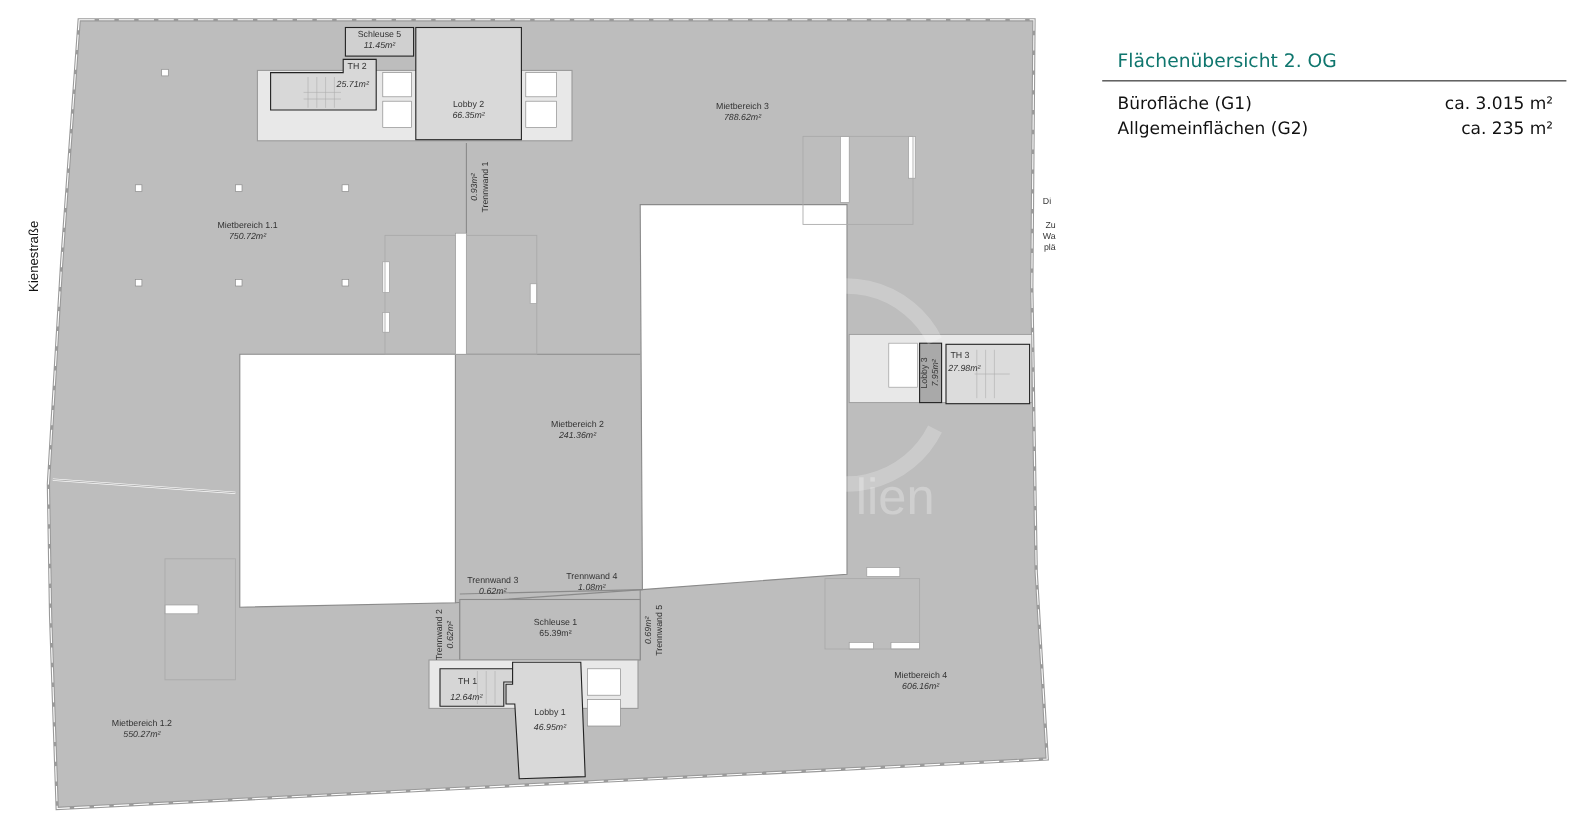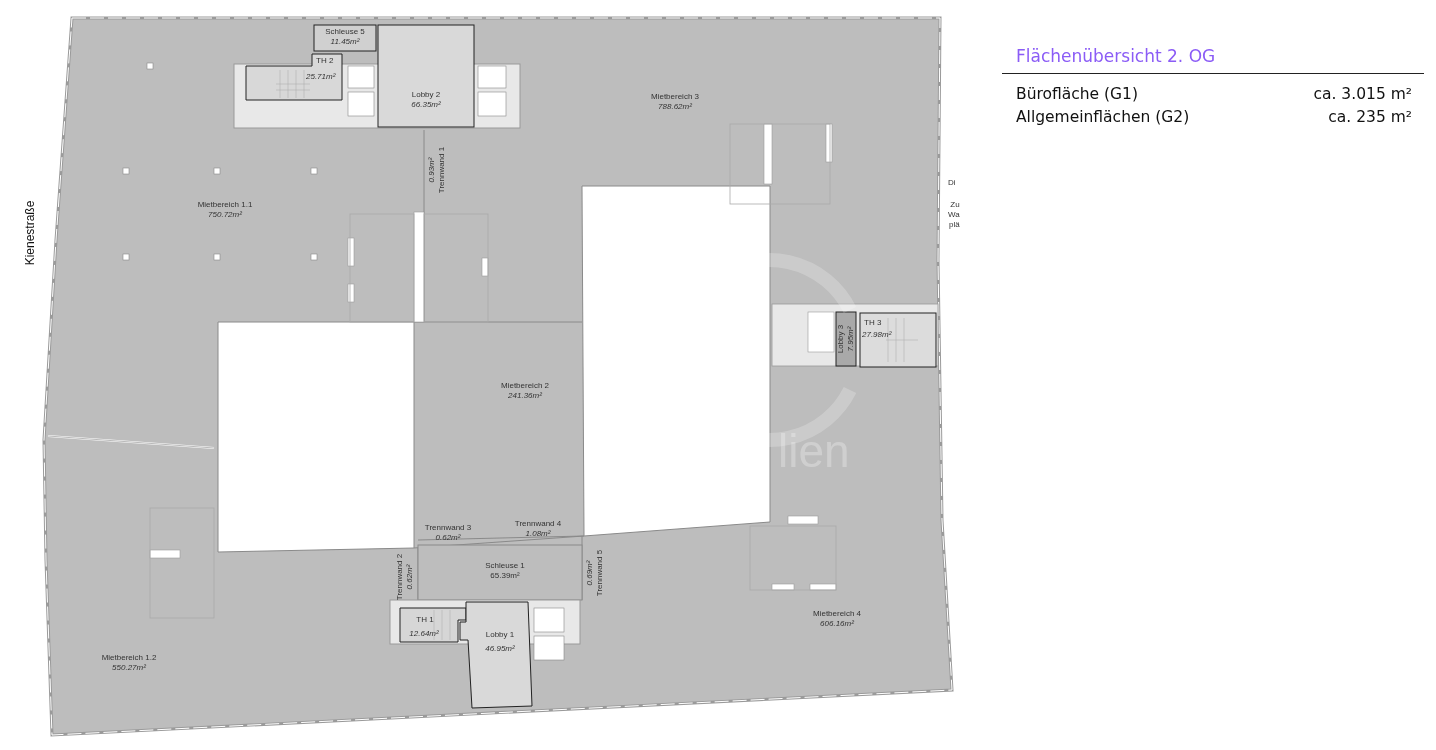--- a/index.html
+++ b/index.html
@@ -6,21 +6,21 @@
   body { width:1436px; height:750px; position:relative; overflow:hidden; font-family:"Liberation Sans", sans-serif; }
   #plan { position:absolute; left:0; top:0; width:960px; height:750px; }
   .lbl { position:absolute; font-family:"Liberation Sans", sans-serif; font-size:8px; color:#333; text-align:center; line-height:10px; white-space:nowrap; }
   .lbl .a { display:block; font-style:italic; }
   .rot { transform:rotate(-90deg); transform-origin:center; }
   .street { position:absolute; left:14px; top:230px; font-size:12px; color:#111; transform:rotate(-90deg); transform-origin:center; white-space:nowrap; }
   .cut { position:absolute; font-size:8px; color:#333; line-height:10px;text-align:right; }
   .wm { position:absolute; color:rgba(255,255,255,0.28); font-family:"Liberation Sans", sans-serif;text-align:right; }
   
   #summary { position:absolute; left:1002px; top:44px; width:422px; }
-  #summary .title { font-family:"DejaVu Sans", sans-serif; font-size:17px; color:#8b5cf6; padding-left:14px; height:28px; line-height:24px; }
+  #summary .title { font-family:"DejaVu Sans", sans-serif; font-size:17px; color:#0f766e; padding-left:14px; height:28px; line-height:24px; }
   #summary .rule { border-top:1.5px solid #222; margin-top:1px; }
   #summary table { width:100%; border-collapse:collapse; margin-top:8px; font-family:"DejaVu Sans", sans-serif; font-size:15.5px; color:#111; }
   #summary td { padding:0 12px 0 14px; height:23px; }
   #summary td.v { text-align:right; }
   #summary tr.total td { font-weight:bold; }
 </style>
 </head>
 <body>
 
 <div id="plan">
@@ -169,21 +169,21 @@
   </div>
   <div class="lbl" style="left:470px;top:561px;width:70px;">
     <span>Schleuse 1</span><span class="a" style="font-style:normal;">65.39m²</span>
   </div>
   <div class="lbl rot" style="left:560px;top:563px;width:70px;">
     <span class="a">0.69m²</span><span>Trennwand 5</span>
   </div>
   <div class="lbl" style="left:404px;top:615px;width:40px;text-align:center;">
     <span style="margin-left:2px;">TH 1</span><span class="a" style="margin-top:4px;">12.64m²</span>
   </div>
-  <div class="lbl" style="left:470px;top:630px;width:60px;">
+  <div class="lbl" style="left:470px;top:643px;width:60px;">
     <span>Lobby 1</span><span class="a" style="margin-top:4px;">46.95m²</span>
   </div>
   <div class="lbl" style="left:84px;top:653px;width:90px;">
     <span>Mietbereich 1.2</span><span class="a">550.27m²</span>
   </div>
   <div class="lbl" style="left:792px;top:609px;width:90px;">
     <span>Mietbereich 4</span><span class="a">606.16m²</span>
   </div>
 </div>
 

